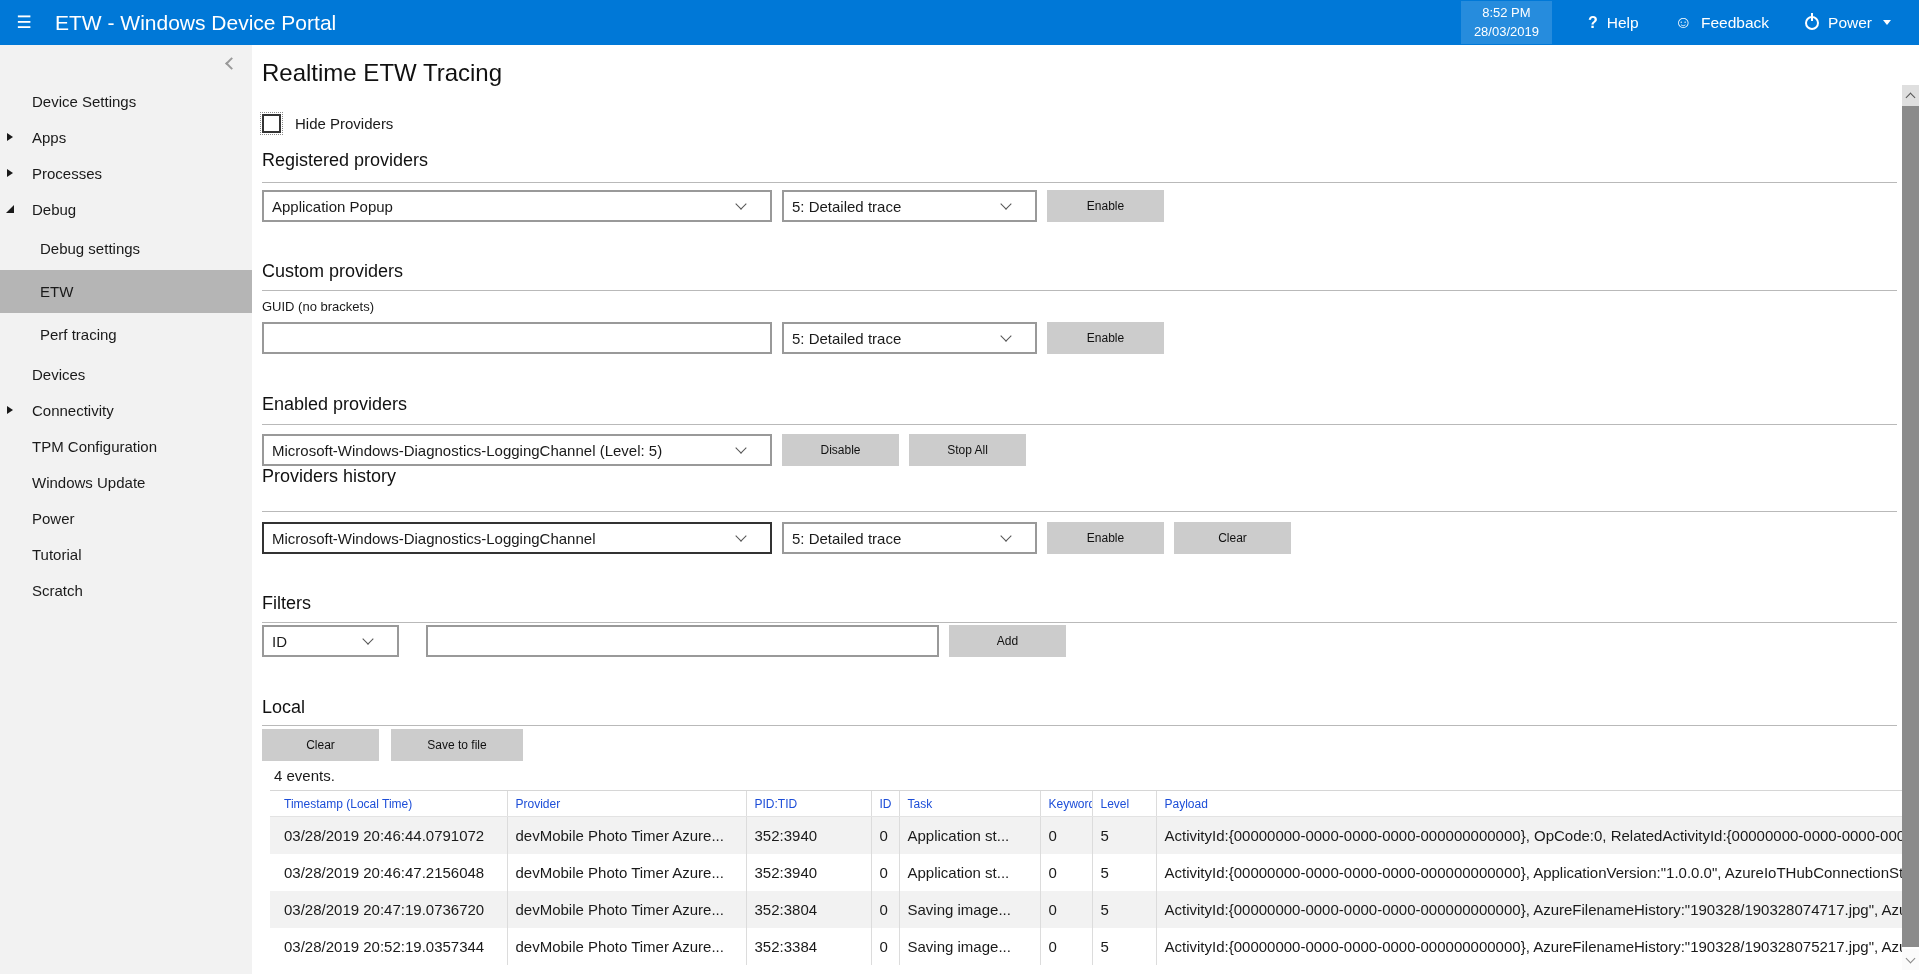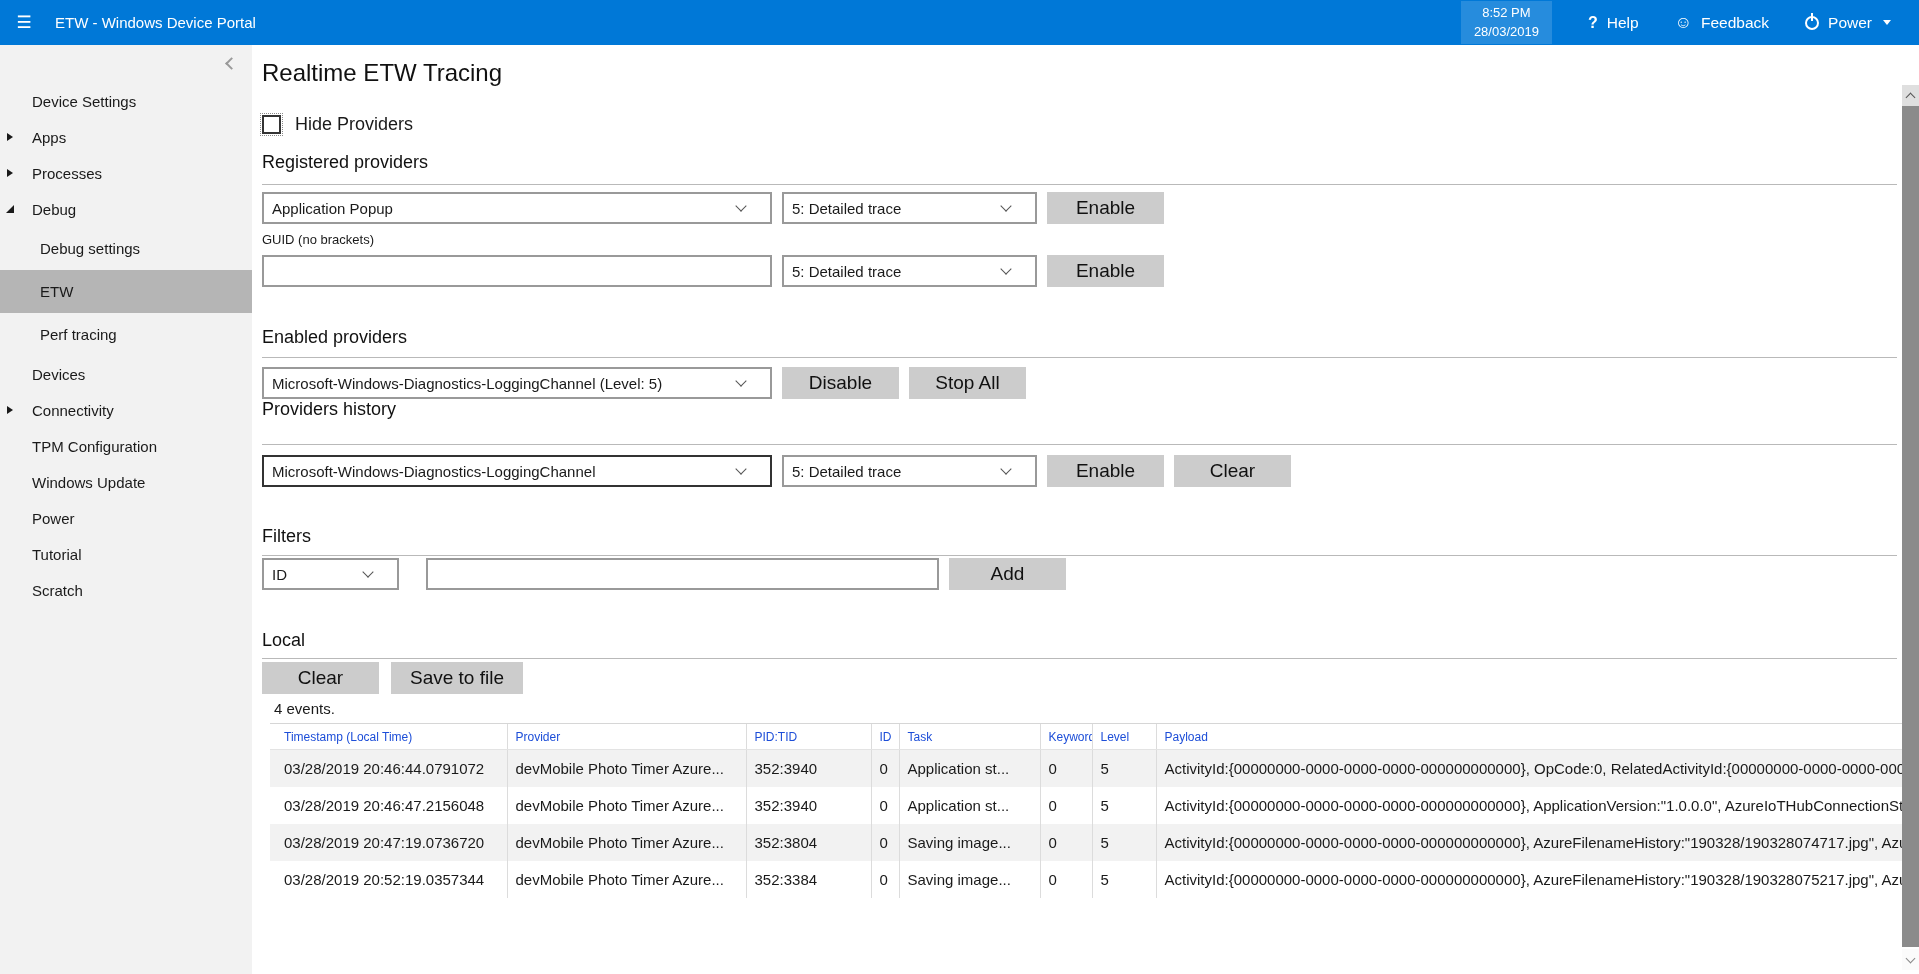--- a/index.html
+++ b/index.html
@@ -9,21 +9,21 @@
     font-family:"Liberation Sans", sans-serif; color:#1a1a1a; background:#fff;
   }
 
   
   .topbar {
     height:45px; background:#0078d7; color:#fff;
     display:flex; align-items:center; justify-content:space-between;
   }
   .topbar-left { display:flex; align-items:center; gap:20px; padding-left:13px; }
   .menu-icon { font-size:17px; cursor:pointer; width:22px; text-align:center; }
-  .app-title { font-size:15px; }
+  .app-title { font-size:21px; }
   .topbar-right { display:flex; align-items:center; gap:36px; padding-right:28px; }
   .clock { background:rgba(255,255,255,0.15); text-align:center; padding:3px 13px; font-size:13px; line-height:1.45; }
   .tb-item { display:flex; align-items:center; gap:9px; font-size:15.5px; cursor:pointer; }
   .help-glyph { font-size:16px; font-weight:bold; }
   .smiley-glyph { font-size:17px; }
   .power-glyph { position:relative; width:14px; height:14px; border:2px solid #fff; border-radius:50%; display:inline-block; }
   .power-glyph::after { content:""; position:absolute; left:4px; top:-5px; width:2px; height:8px; background:#fff; }
   .caret-down { width:0; height:0; border-left:4.5px solid transparent; border-right:4.5px solid transparent; border-top:5.5px solid #fff; margin-left:2px; }
 
   
@@ -42,21 +42,21 @@
   .tri-expanded { position:absolute; left:6px; top:50%; margin-top:-4px; width:0; height:0;
     border-bottom:8px solid #1a1a1a; border-left:8px solid transparent; }
 
   
   .content { flex:1; position:relative; padding-left:10px; overflow:hidden; background:#fff; }
   .page-title { font-size:24px; font-weight:400; color:#111; margin-top:14px; }
 
   .checkbox-row { margin-top:27px; display:flex; align-items:center; gap:14px; }
   .checkbox { width:19px; height:19px; background:#fff; border:2px solid #333;
     outline:1px dotted #8a8a8a; outline-offset:1px; cursor:pointer; }
-  .checkbox-label { font-size:18px; }
+  .checkbox-label { font-size:15px; }
 
   .section-heading { font-size:18px; font-weight:400; color:#111; border-bottom:1px solid #b9b9b9; margin-right:22px; }
   .hd-reg     { margin-top:17px; padding-bottom:11px; }
   .hd-custom  { margin-top:39px; padding-bottom:8px; }
   .hd-enabled { margin-top:40px; padding-bottom:9px; }
   .hd-history { padding-bottom:24px; }
   .hd-filters { margin-top:39px; padding-bottom:8px; }
   .hd-events  { margin-top:40px; padding-bottom:7px; }
 
   .ctrl-row { display:flex; align-items:center; gap:10px; }
@@ -72,21 +72,21 @@
   .sel-level { width:255px; }
   .sel-filter { width:137px; }
   .chev { width:8px; height:8px; border-right:1.5px solid #555; border-bottom:1.5px solid #555;
     transform:rotate(45deg); margin-top:-4px; flex-shrink:0; margin-left:8px; }
 
   .text-input { height:32px; border:2px solid #999; background:#fff; font-size:15px; padding:0 8px;
     font-family:"Liberation Sans", sans-serif; }
   .in-guid { width:510px; }
   .in-filter { width:513px; margin-left:17px; }
 
-  .btn { height:32px; min-width:117px; background:#ccc; border:none; color:#111; font-size:19px;
+  .btn { height:32px; min-width:117px; background:#ccc; border:none; color:#111; font-size:12px;
     font-family:"Liberation Sans", sans-serif; cursor:pointer; padding:0 14px; }
   .btn-wide { min-width:132px; }
 
   .events-count { font-size:15px; margin:6px 0 0 12px; }
 
   
   .events-table { margin:6px 0 0 8px; width:1649px; border-collapse:collapse; table-layout:fixed; }
   .events-table th { font-size:12px; font-weight:400; color:#1d4ed8; text-align:left;
     height:26px; padding:0 8px; border-top:1px solid #d6d6d6; border-bottom:1px solid #e3e3e3;
     white-space:nowrap; overflow:hidden; }
@@ -205,20 +205,21 @@
           <span>Application Popup</span>
           <span class="chev"></span>
         </div>
         <div class="select sel-level">
           <span>5: Detailed trace</span>
           <span class="chev"></span>
         </div>
         <button class="btn">Enable</button>
       </div>
 
+      <h2 class="section-heading hd-custom">Custom providers</h2>
       <div class="field-label">GUID (no brackets)</div>
       <div class="ctrl-row row-custom">
         <input class="text-input in-guid" type="text" value="" style="">
         <div class="select sel-level">
           <span>5: Detailed trace</span>
           <span class="chev"></span>
         </div>
         <button class="btn">Enable</button>
       </div>
 

